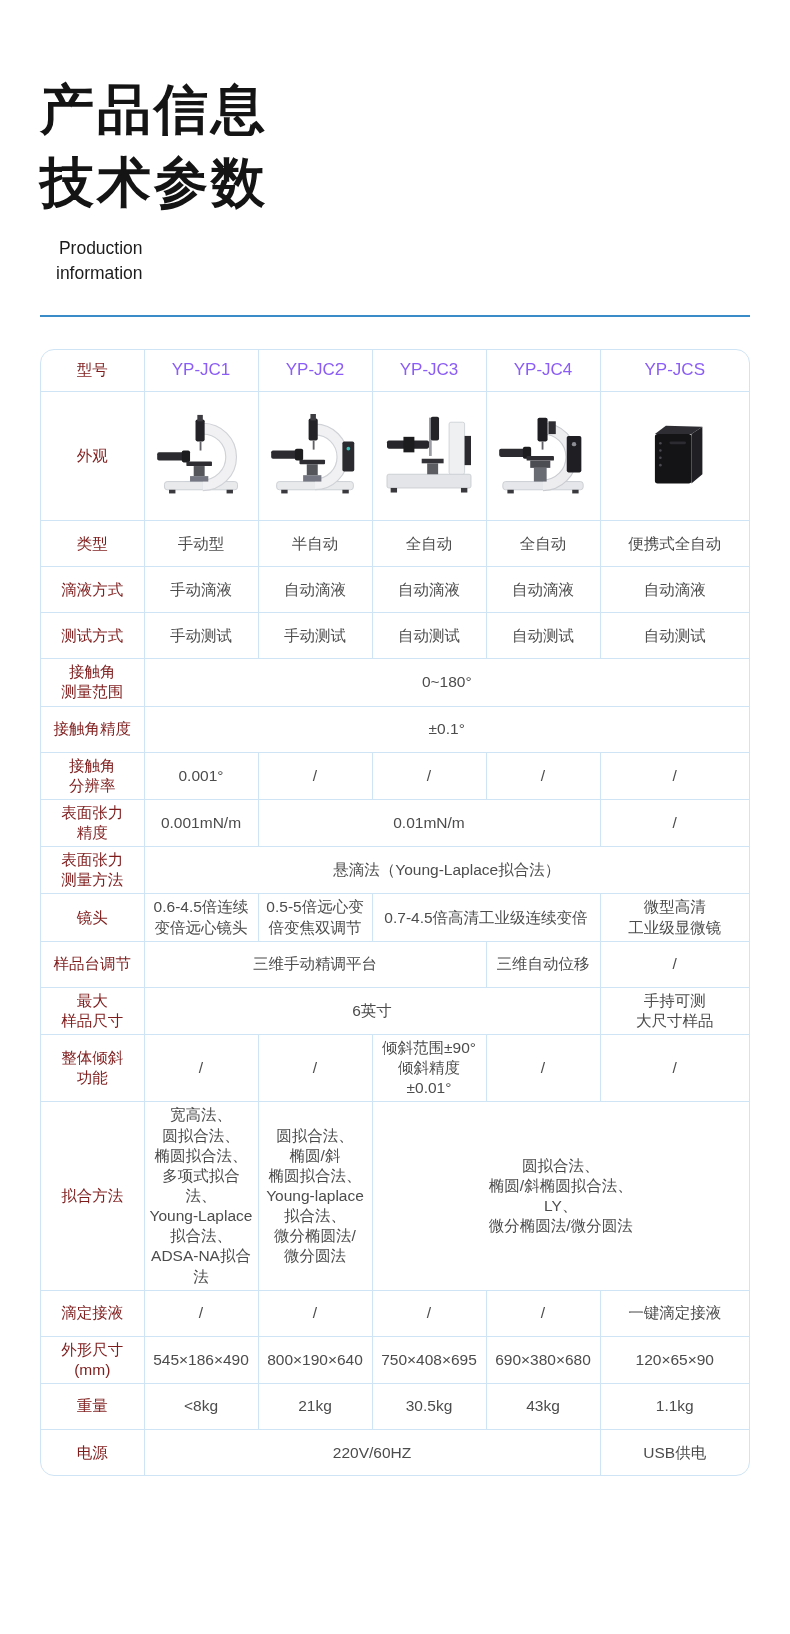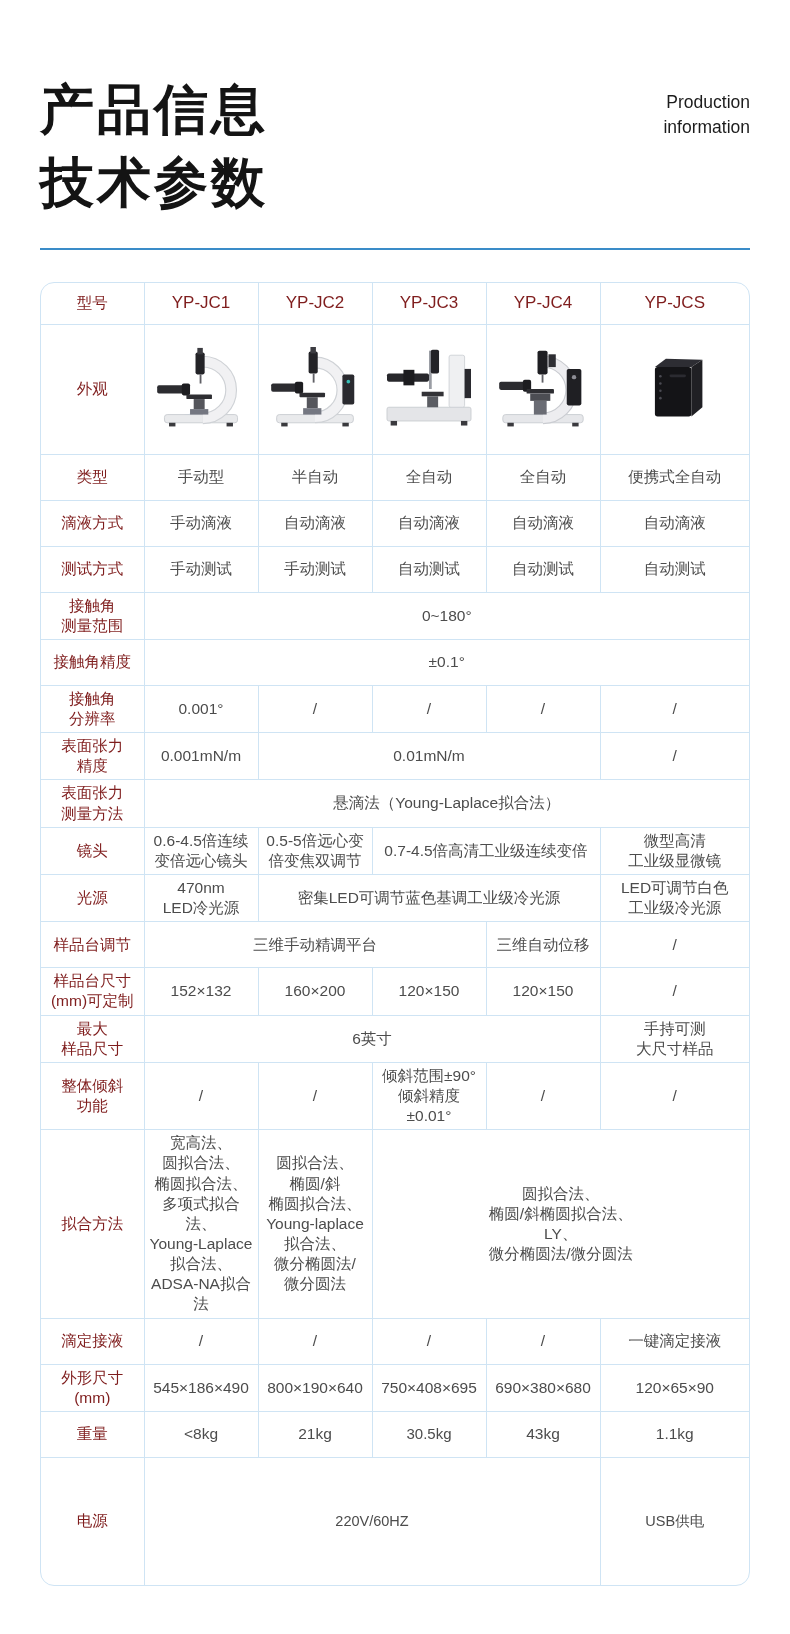--- a/index.html
+++ b/index.html
@@ -5,21 +5,21 @@
   html,body{margin:0;padding:0;background:#ffffff;}
   body{
     width:790px;
     font-family:"Liberation Sans","DejaVu Sans",sans-serif;
     color:#4c4c4c;
     -webkit-font-smoothing:antialiased;
   }
   .page{width:790px;min-height:1634px;background:#fff;box-sizing:border-box;padding:0 40px;}
 
   
-  .header{display:flex;justify-content:space-between;align-items:flex-start;padding-top:74px;}
+  .header{display:flex;justify-content:space-between;align-items:flex-start;padding-top:74px;flex-direction:column;}
   .title{
     font-family:"Liberation Serif","DejaVu Serif",serif;
     font-weight:700;
     font-size:54px;
     line-height:1.35;
     letter-spacing:3px;
     color:#141414;
     white-space:pre-line;
   }
   .subtitle{
@@ -56,21 +56,21 @@
     line-height:1.3;
     color:#4c4c4c;
     white-space:pre-line;
     font-weight:400;
     overflow:hidden;
   }
   tr>*:first-child{border-left:none;}
   tr:first-child>*{border-top:none;}
   tr{height:46px;}
   tr:first-child{height:42px;}
-  tr:first-child td{font-size:17px;color:#7f1d1d;}
+  tr:first-child td{font-size:17px;color:#8b5cf6;}
   tr:nth-child(2){height:90px;}
   tr:nth-child(20) td:nth-child(4){font-size:15px;line-height:1.35;}
   tr:nth-child(21){height:128px;}
   tr:nth-child(21) td{font-size:14.5px;line-height:1.34;}
   tr:nth-child(25){height:46px;}
   th{color:#7f1d1d;}
   td.img-cell{padding:2px;}
   td.img-cell svg{display:block;margin:0 auto;}
 </style>
 </head>
@@ -250,40 +250,23 @@
             <th>镜头</th>
             <td>0.6-4.5倍连续
 变倍远心镜头</td>
             <td>0.5-5倍远心变
 倍变焦双调节</td>
             <td colspan="2">0.7-4.5倍高清工业级连续变倍</td>
             <td>微型高清
 工业级显微镜</td>
           </tr>
           <tr>
-            <th>光源</th>
-            <td>470nm
-LED冷光源</td>
-            <td colspan="3">密集LED可调节蓝色基调工业级冷光源</td>
-            <td>LED可调节白色
-工业级冷光源</td>
-          </tr>
-          <tr>
             <th>样品台调节</th>
             <td colspan="3">三维手动精调平台</td>
             <td>三维自动位移</td>
-            <td>/</td>
-          </tr>
-          <tr>
-            <th>样品台尺寸
-(mm)可定制</th>
-            <td>152×132</td>
-            <td>160×200</td>
-            <td>120×150</td>
-            <td>120×150</td>
             <td>/</td>
           </tr>
           <tr>
             <th>最大
 样品尺寸</th>
             <td colspan="4">6英寸</td>
             <td>手持可测
 大尺寸样品</td>
           </tr>
           <tr>

